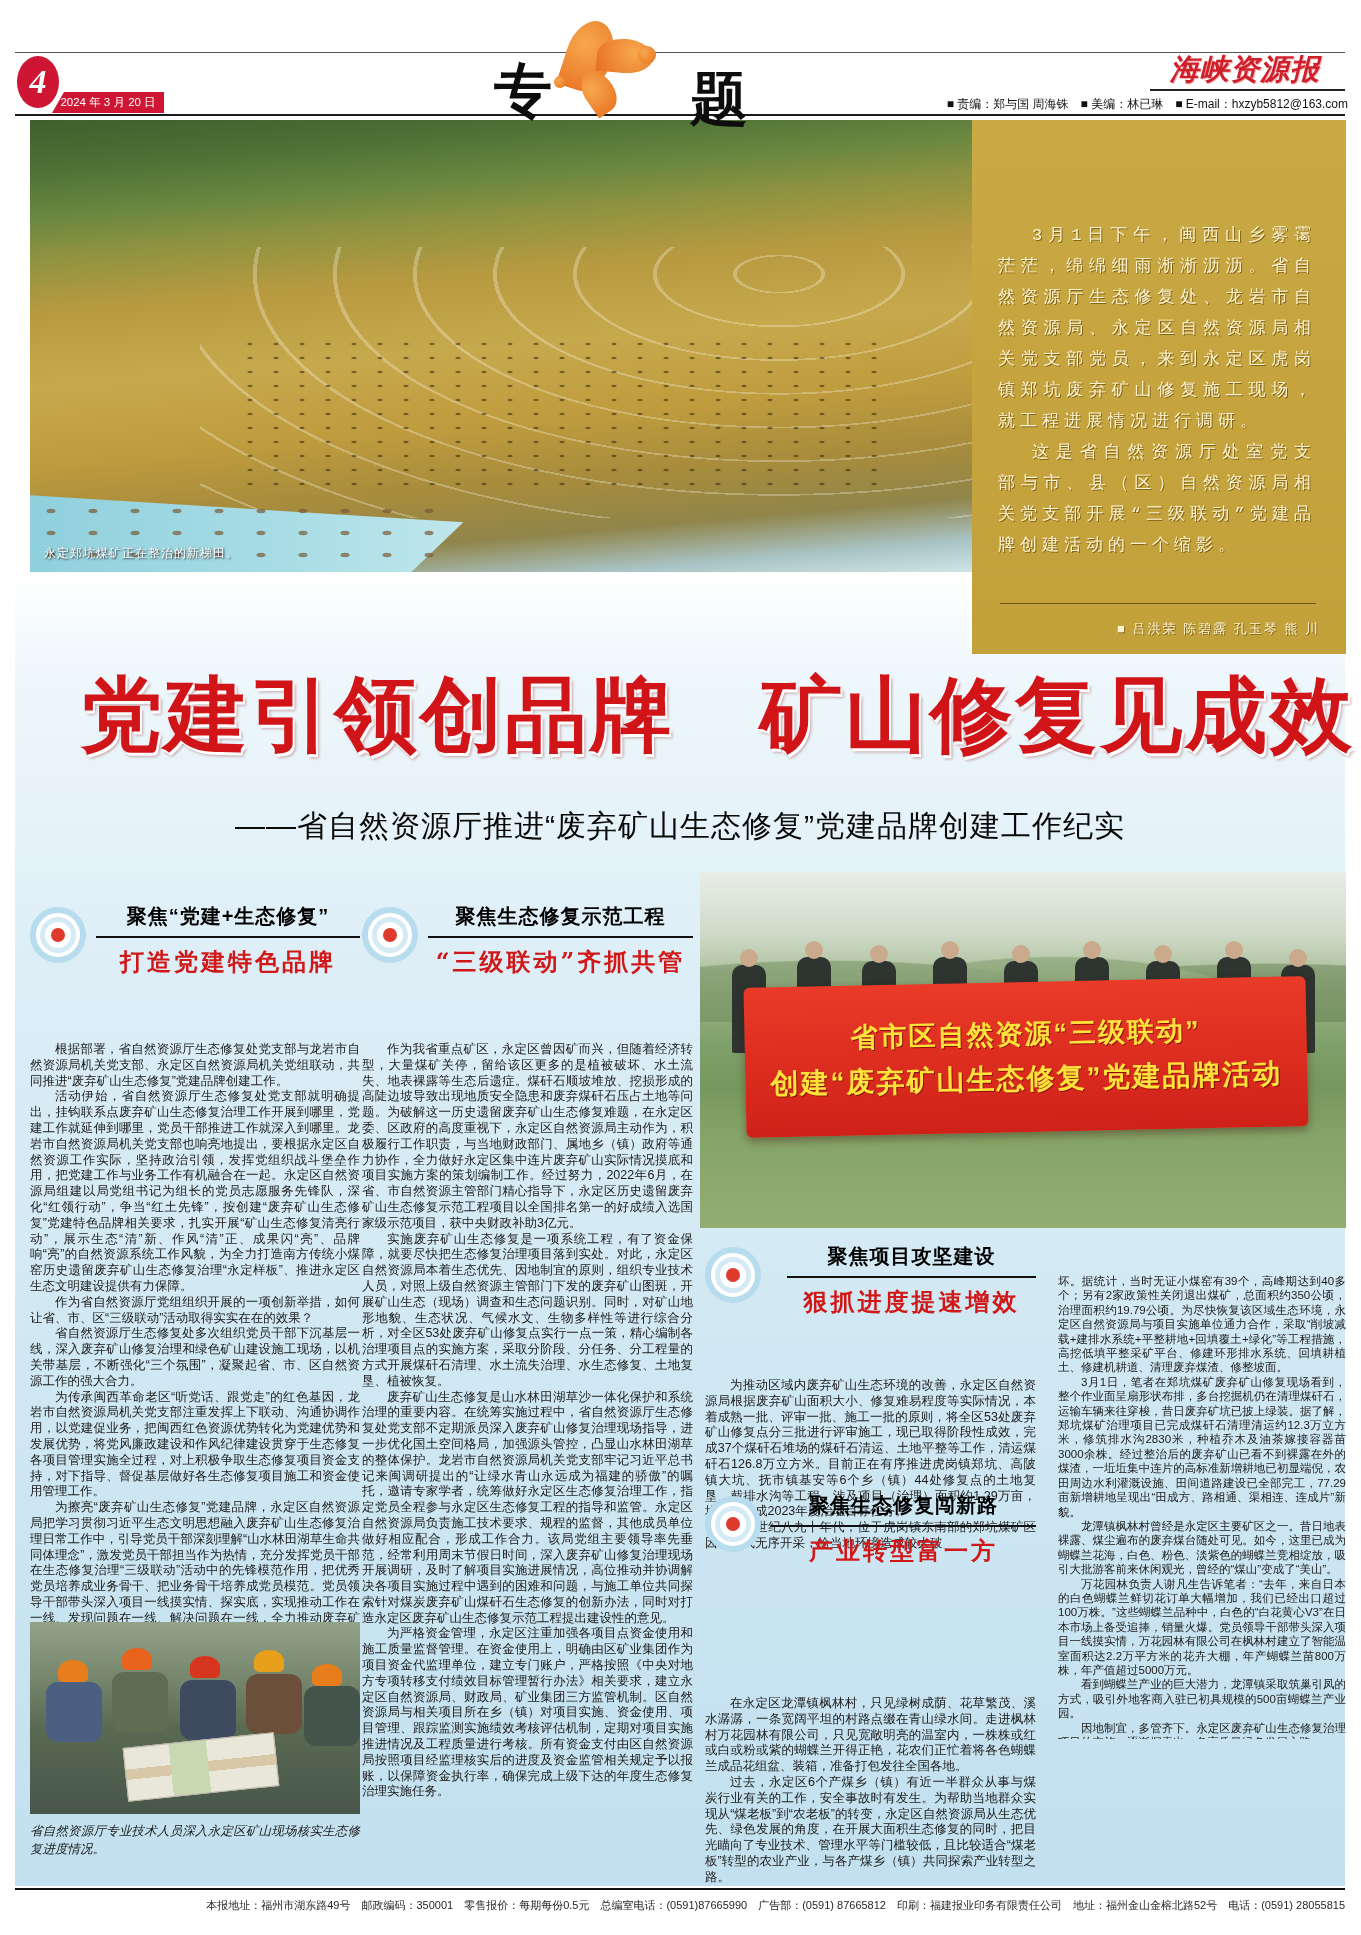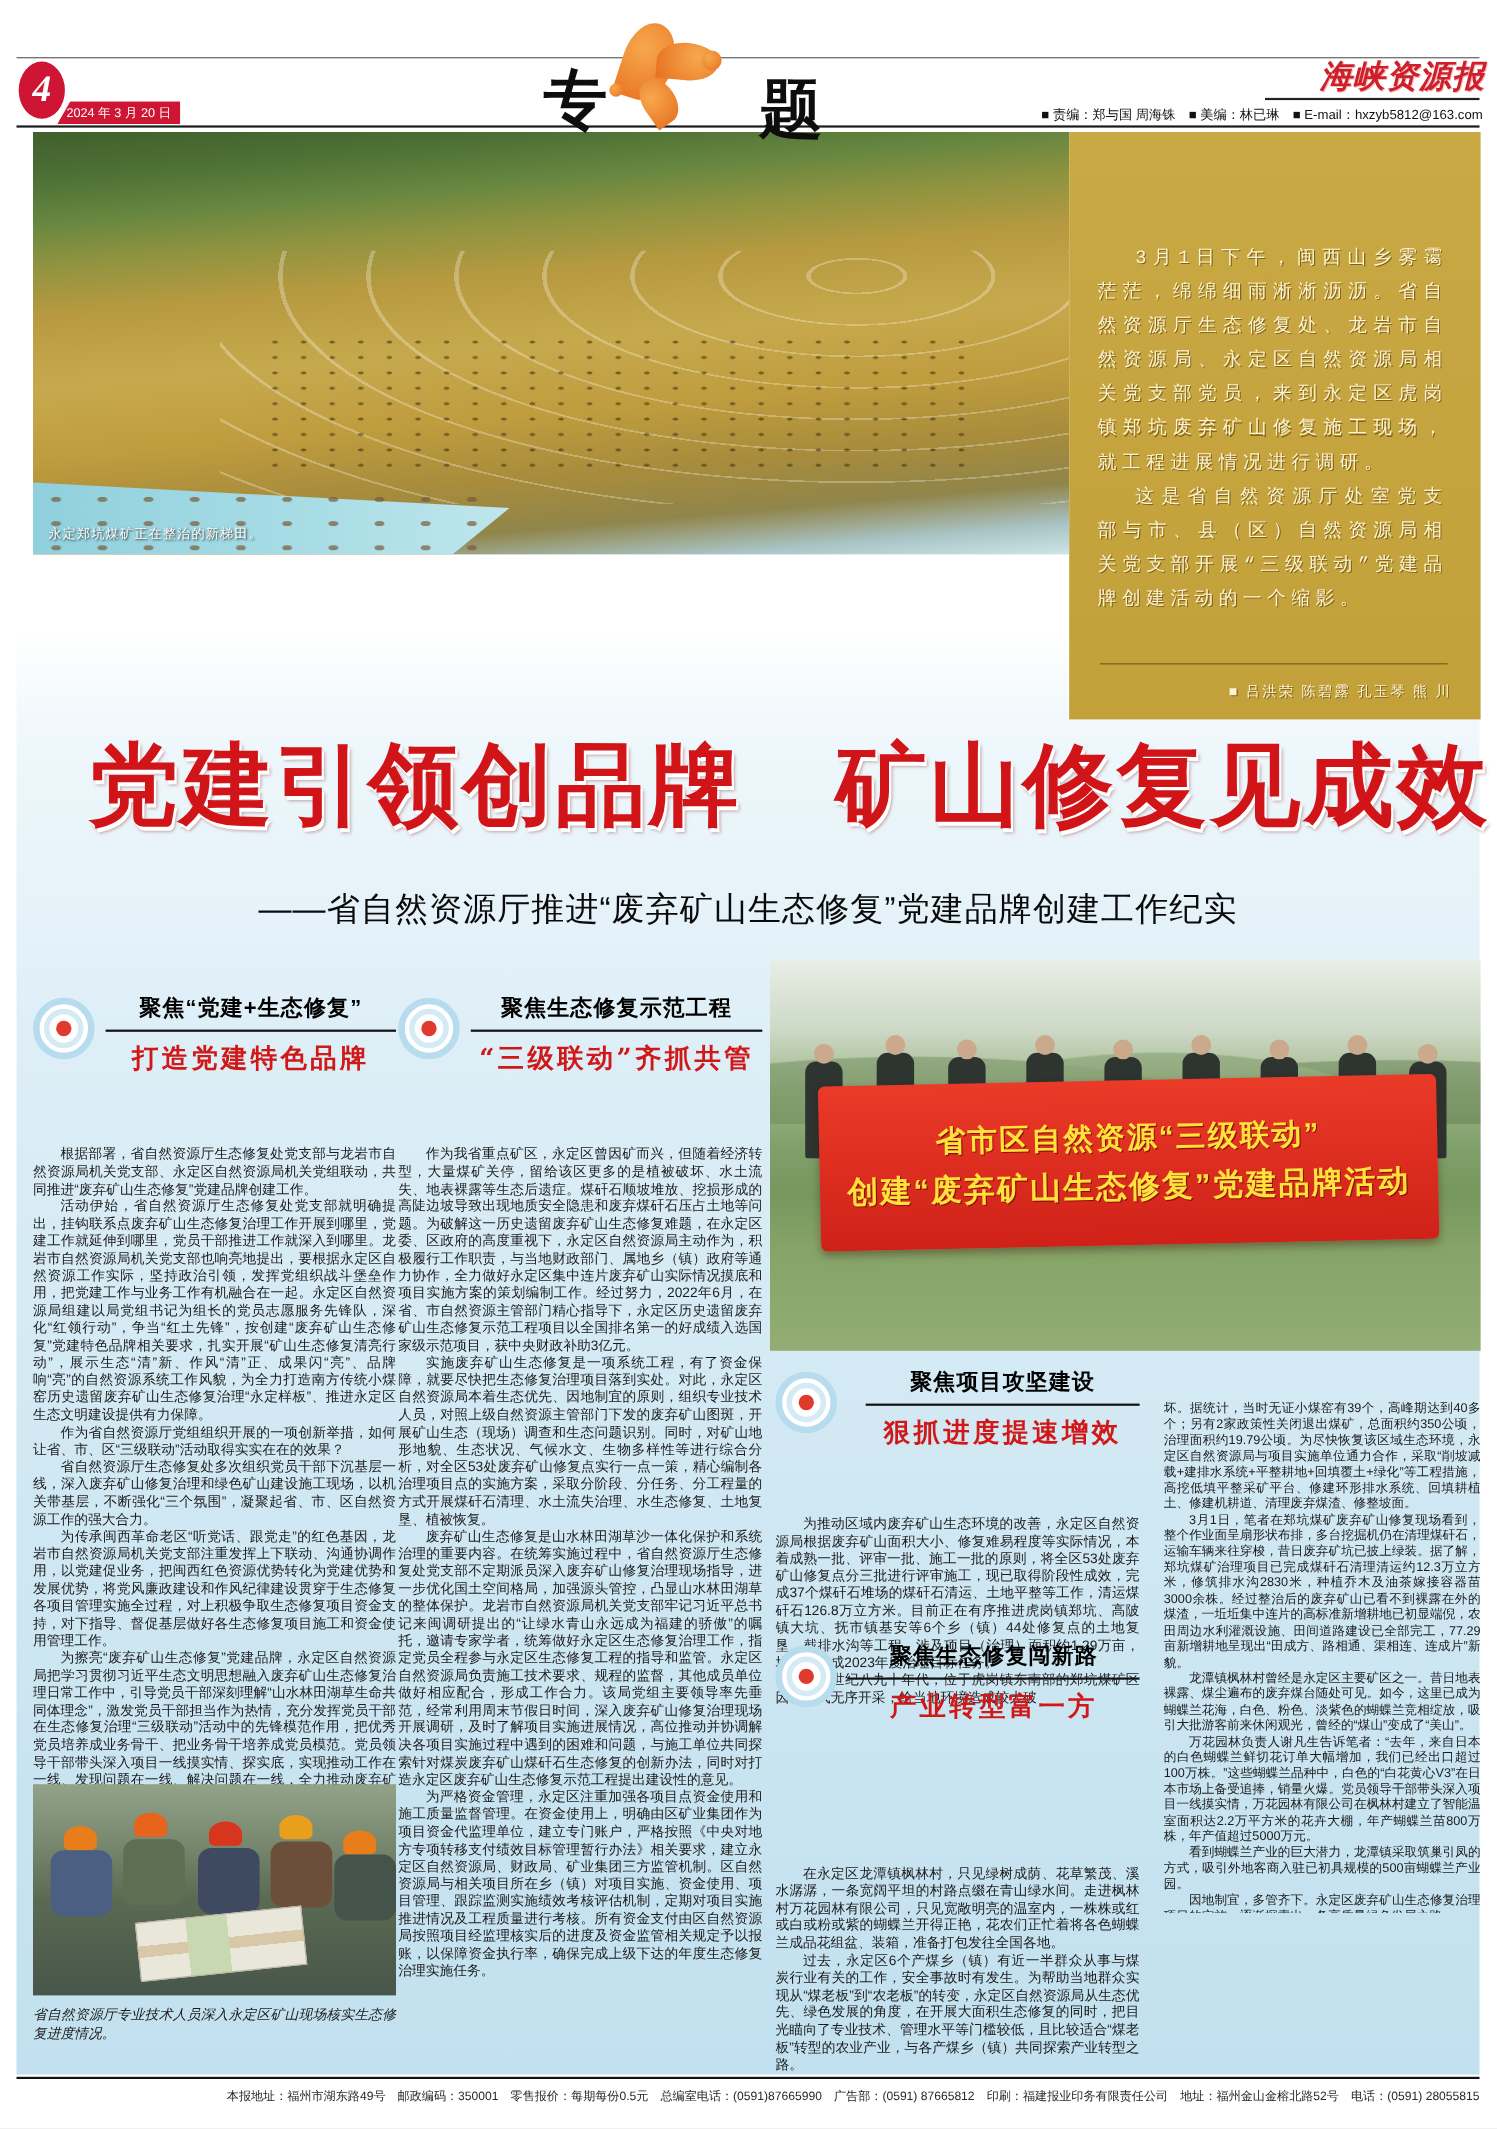--- a/index.html
+++ b/index.html
@@ -9,40 +9,40 @@
 
   
   .rule-thin{left:15px;top:52px;width:1330px;height:0;border-top:1px solid #555;}
   .rule-thick{left:15px;top:114px;width:1330px;height:0;border-top:2px solid #1a1a1a;}
   .page-circle{left:17px;top:56px;width:42px;height:52px;background:#ce1634;border-radius:50%;
                color:#fff;font-family:"Liberation Serif",serif;font-style:italic;font-weight:bold;
                font-size:34px;display:flex;align-items:center;justify-content:center;z-index:3;}
   .date-bar{left:52px;top:92px;width:112px;height:21px;background:#ce1634;color:#fff;
             font-size:11.5px;display:flex;align-items:center;justify-content:center;
             clip-path:polygon(12px 0,100% 0,100% 100%,0 100%);z-index:2;}
-  .masthead{left:1140px;top:50px;width:210px;text-align:right;color:#cf1f2a;
+  .masthead{left:1140px;top:50px;width:210px;text-align:center;color:#cf1f2a;
             font-family:"DejaVu Serif",serif;font-style:italic;font-weight:bold;font-size:29px;
             letter-spacing:1px;text-shadow:1px 1px 0 #f3b9b9;}
   .masthead-rule{left:1150px;top:89px;width:195px;height:2px;background:#222;}
   .editors{left:700px;top:96px;width:648px;text-align:right;font-size:12px;color:#111;}
   .art{left:488px;top:18px;width:262px;height:108px;z-index:2;}
   .splash{position:absolute;border-radius:50% 50% 50% 0;
           background:radial-gradient(circle at 35% 35%,#f6a84e,#e86f1e);}
   .sp1{left:78px;top:2px;width:46px;height:72px;transform:rotate(18deg);}
   .sp2{left:120px;top:10px;width:34px;height:56px;transform:rotate(95deg);border-radius:50% 50% 0 50%;}
   .sp3{left:96px;top:52px;width:30px;height:44px;transform:rotate(-35deg);}
   .sp4{left:150px;top:28px;width:18px;height:18px;border-radius:50%;}
   .sp5{left:66px;top:58px;width:12px;height:12px;border-radius:50%;}
   .zt{position:absolute;color:#0d0d0d;font-weight:900;font-size:58px;line-height:1;
       font-family:"DejaVu Serif",serif;}
   .zt1{left:6px;top:44px;}
   .zt2{left:202px;top:52px;}
 
   
-  .photo-main{left:30px;top:120px;width:942px;height:384px;overflow:hidden;
+  .photo-main{left:30px;top:120px;width:942px;height:452px;overflow:hidden;
     background:linear-gradient(175deg,#3f5f2c 0%,#4f7236 10%,#688740 18%,#8f9340 26%,
       #b79a40 36%,#c7a94d 50%,#bf9c3e 64%,#a88c3c 76%,#90854a 86%,#a9c4c6 94%,#cfe4e6 100%);}
   .terraces{position:absolute;left:18%;top:28%;width:82%;height:60%;opacity:.55;
     background:repeating-radial-gradient(ellipse at 75% 10%,transparent 0 42px,
       rgba(255,255,250,.5) 42px 46px,transparent 46px 80px);}
   .specks{position:absolute;left:22%;top:48%;width:70%;height:34%;opacity:.6;
     background-image:radial-gradient(rgba(30,25,5,.8) 2px,transparent 3px);
     background-size:26px 14px;}
   .tarp{position:absolute;left:0;bottom:0;width:46%;height:20%;
     background:linear-gradient(90deg,#8fd0dd,#a9dde6 60%,#bfe6ec);

